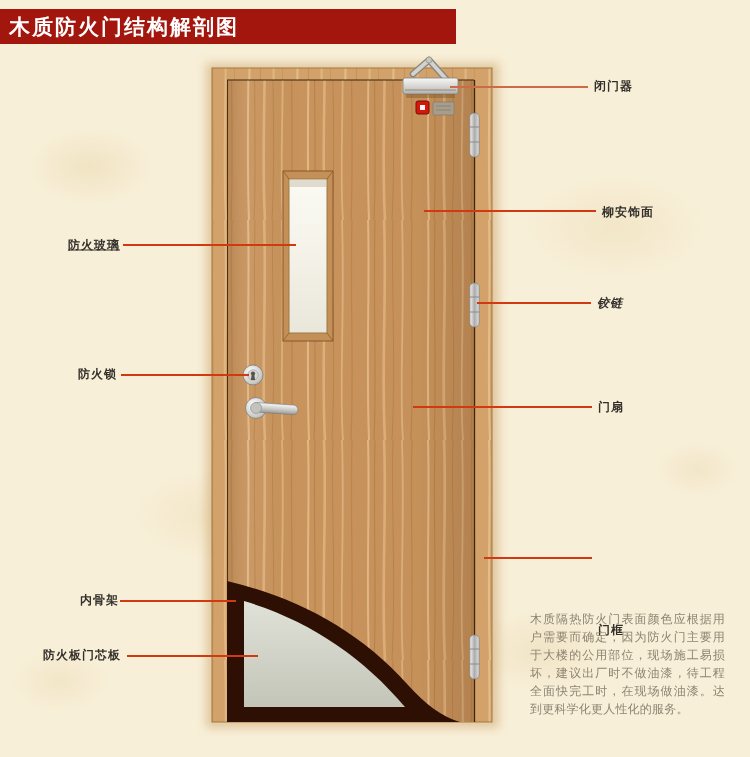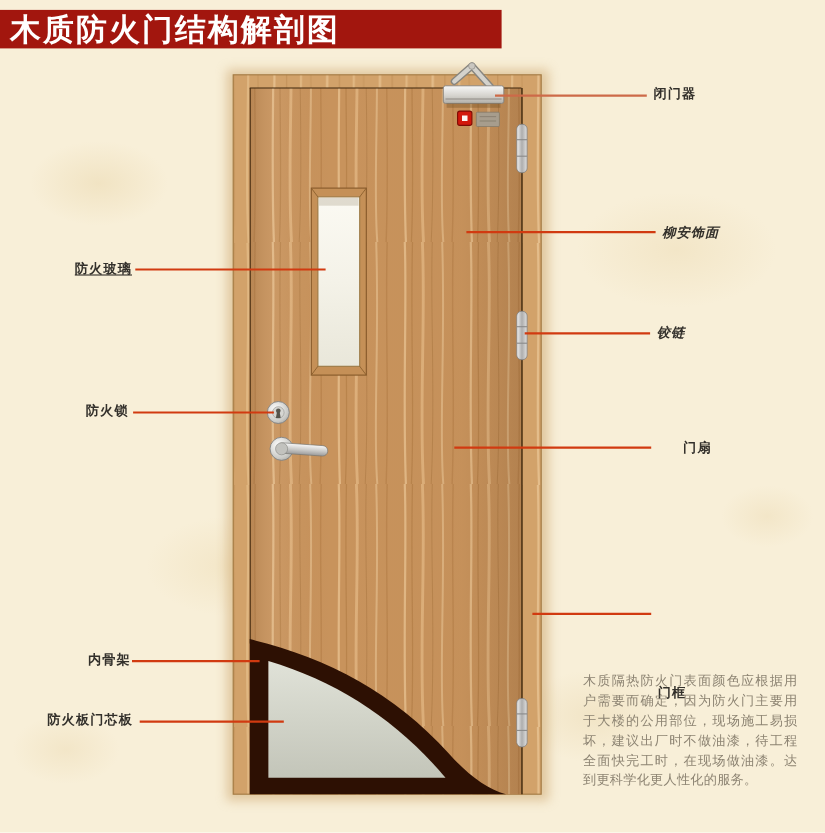--- a/index.html
+++ b/index.html
@@ -14,21 +14,21 @@
       radial-gradient(ellipse 95px 60px at 72% 86%, rgba(221,195,141,.24), transparent 70%),
       radial-gradient(ellipse 80px 50px at 48% 45%, rgba(231,209,159,.20), transparent 70%),
       radial-gradient(ellipse 70px 45px at 8% 90%, rgba(224,198,143,.22), transparent 70%),
       radial-gradient(ellipse 60px 40px at 93% 62%, rgba(224,198,143,.22), transparent 70%);
   }
   .title-bar{
     position:absolute;left:0;top:9px;width:456px;height:35px;
     background:#a2160e;display:flex;align-items:center;
   }
   .title-text{
-    color:#ffffff;font-size:28px;font-weight:700;letter-spacing:2px;
+    color:#ffffff;font-size:21px;font-weight:700;letter-spacing:2px;
     padding-left:9px;white-space:nowrap;line-height:35px;text-align:right;
   }
   svg.illustration{position:absolute;left:0;top:0;}
   .part-label{
     position:absolute;transform:translateY(-50%);
     color:#33302b;font-size:12px;font-weight:600;letter-spacing:1px;
     white-space:nowrap;
   }
   .note-text{
     position:absolute;left:530px;top:610px;width:195px;
@@ -197,20 +197,20 @@
       <line x1="484" y1="558" x2="592" y2="558"></line>
     </g>
   </svg>
 
   <div class="part-label" style="right:630px;top:245px;text-decoration:underline;">防火玻璃</div>
   <div class="part-label" style="right:633px;top:374px;padding-left:40px;">防火锁</div>
   <div class="part-label" style="right:631px;top:600px;">内骨架</div>
   <div class="part-label" style="right:629px;top:655px;padding-left:48px;">防火板门芯板</div>
 
   <div class="part-label" style="left:594px;top:86px;">闭门器</div>
-  <div class="part-label" style="left:602px;top:212px;font-style:italic;">柳安饰面</div>
+  <div class="part-label" style="left:602px;top:212px;">柳安饰面</div>
   <div class="part-label" style="left:597px;top:303px;font-style:italic;">铰链</div>
-  <div class="part-label" style="left:598px;top:407px;margin-left:23px;">门扇</div>
+  <div class="part-label" style="left:598px;top:407px;">门扇</div>
   <div class="part-label" style="left:598px;top:590px;margin-top:40px;">门框</div>
 
   <div class="note-text">木质隔热防火门表面颜色应根据用户需要而确定，因为防火门主要用于大楼的公用部位，现场施工易损坏，建议出厂时不做油漆，待工程全面快完工时，在现场做油漆。达到更科学化更人性化的服务。</div>
 
 </div>
 
 </body></html>

